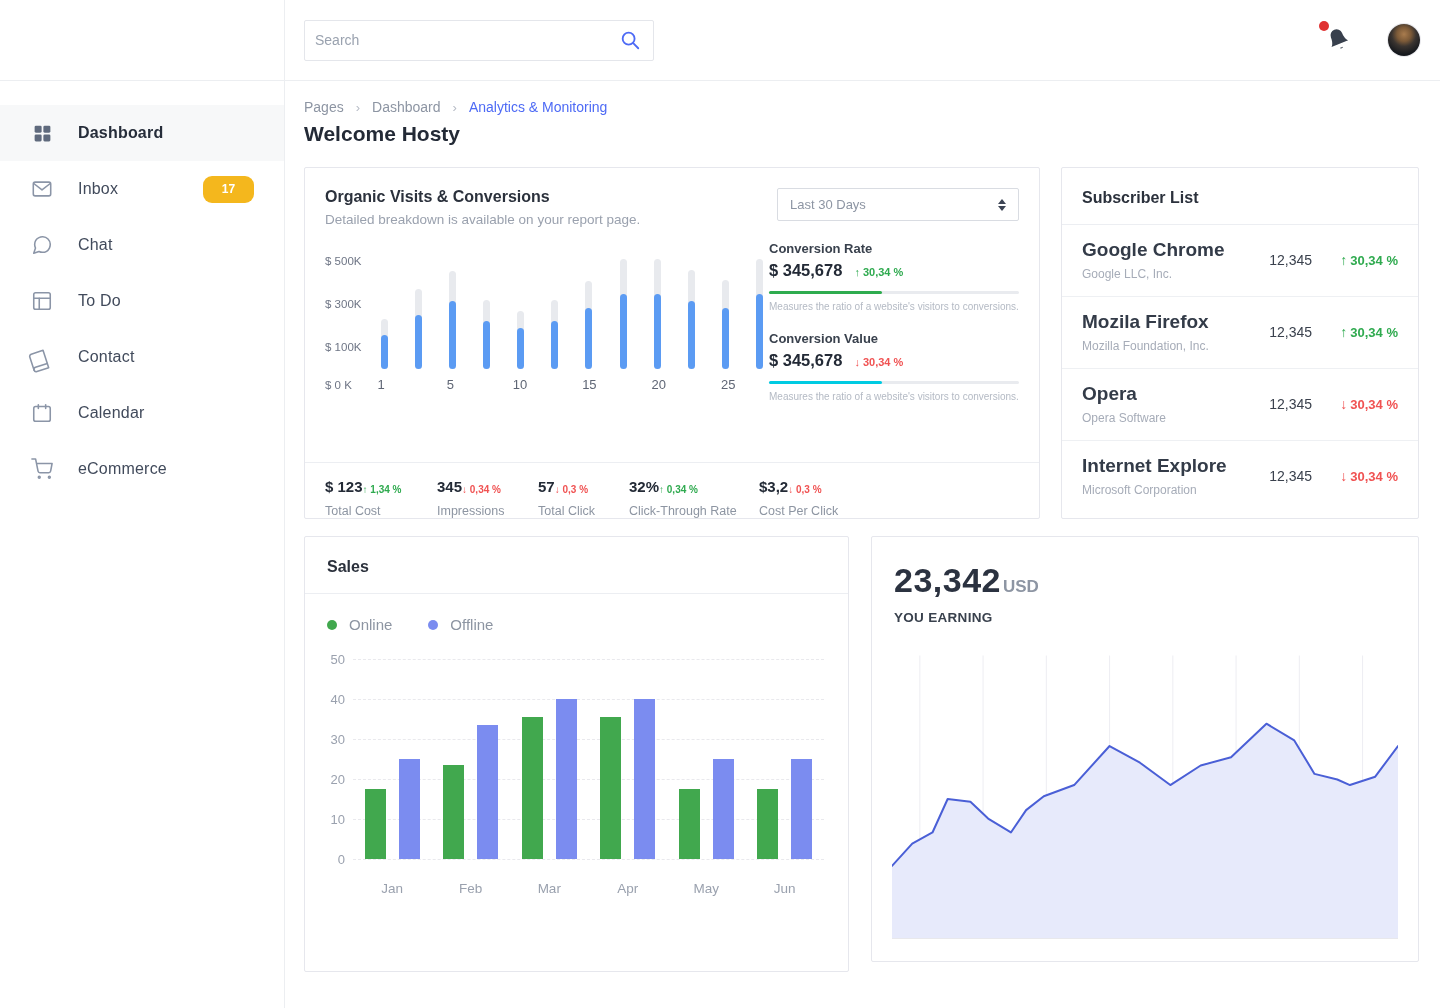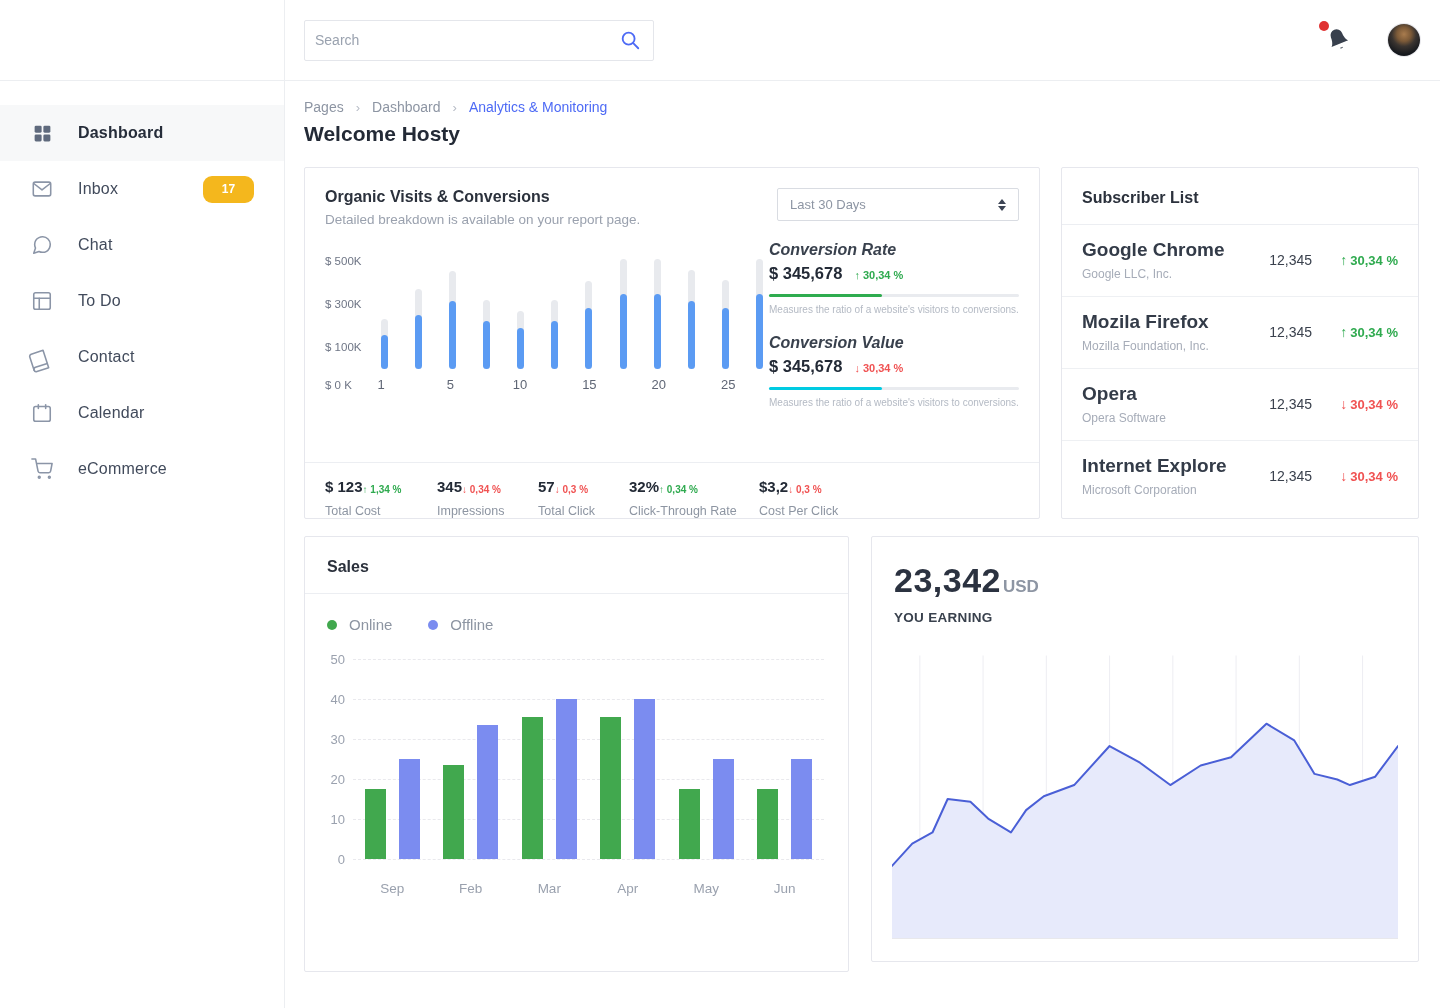--- a/index.html
+++ b/index.html
@@ -63,21 +63,21 @@
   .ov-main { position:relative; }
   .ov-plot { display:flex; justify-content:space-between; align-items:flex-end; height:112px; margin:4px 6px 0 4px; }
   .ov-col { position:relative; width:7px; height:112px; }
   .ov-col .t, .ov-col .v { position:absolute; bottom:0; left:0; width:7px; border-radius:4px; }
   .ov-col .t { background:#e8eaee; }
   .ov-col .v { background:#5b9bf3; }
   .ov-x { position:relative; height:24px; margin:2px 6px 0 4px; }
   .ov-x span { position:absolute; transform:translateX(-50%); font-size:13px; color:#5f6675; top:6px; }
 
   .metric { margin-bottom:19px; }
-  .metric-label { font-size:16px; font-weight:700; color:#39414d;font-style:italic; }
+  .metric-label { font-size:13px; font-weight:700; color:#39414d; }
   .metric-valrow { display:flex; align-items:baseline; gap:12px; margin-top:5px; }
   .metric-value { font-size:16.5px; font-weight:700; color:#232a36; }
   .metric-change { font-size:11px; font-weight:700; }
   .metric-track { height:3px; background:#e9ebef; margin-top:11px; border-radius:2px; position:relative; }
   .metric-fill { position:absolute; left:0; top:0; bottom:0; border-radius:2px; }
   .metric-caption { font-size:10px; color:#b4bac4; margin-top:7px; }
 
   .up { color:#2faa4f; } .down { color:#f05252; }
 
   .org-stats { border-top:1px solid #eceef2; display:flex; padding:15px 20px 0; }
@@ -474,21 +474,21 @@
               <div class="s-group">
                 <div class="s-bar" style="height: 70px; background: rgb(65, 168, 78);"></div>
                 <div class="s-bar" style="height: 100px; background: rgb(123, 140, 240);"></div>
               </div>
               <div class="s-group">
                 <div class="s-bar" style="height: 70px; background: rgb(65, 168, 78);"></div>
                 <div class="s-bar" style="height: 100px; background: rgb(123, 140, 240);"></div>
               </div>
             </div>
             <div class="s-xlabels">
-              <span>Sep</span>
+              <span>Jan</span>
               <span>Feb</span>
               <span>Mar</span>
               <span>Apr</span>
               <span>May</span>
               <span>Jun</span>
             </div>
           </div>
       </div>
 
       <div class="card card-earning">

